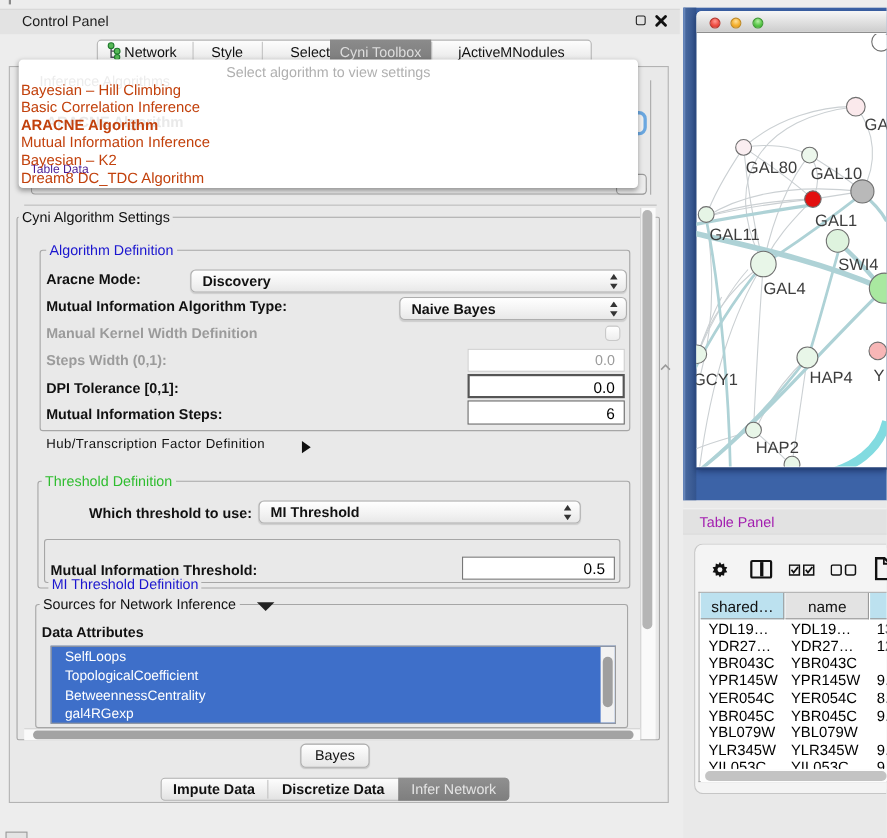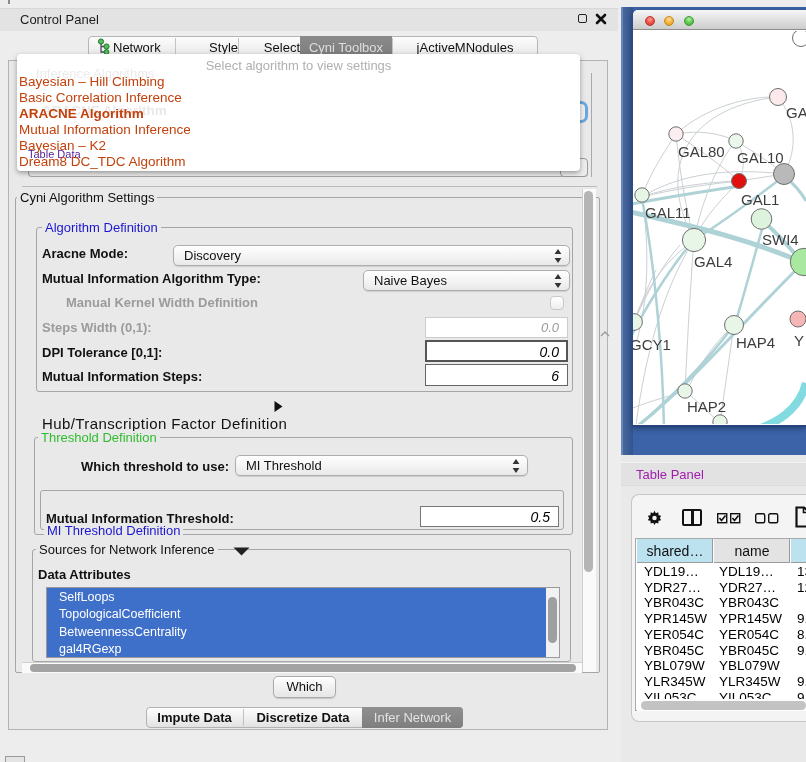--- a/index.html
+++ b/index.html
@@ -5,23 +5,23 @@
 html,body{margin:0;padding:0;width:806px;height:762px;overflow:hidden;
  font-family:"Liberation Sans",sans-serif;background:#ededed;}
 *{box-sizing:border-box;}
 .abs{position:absolute;}
 .grp{position:absolute;border:1px solid #a6a6a6;border-radius:3px;}
 .grpt{position:absolute;background:#e9e9e9;padding:0 3px;font-size:13px;line-height:14px;}
 .lbl{position:absolute;font-size:13px;color:#111;white-space:nowrap;}
 .bold{font-weight:bold;}
 .combo{position:absolute;border:1px solid #aeaeae;border-radius:5px;
  background:linear-gradient(#ffffff,#f2f2f2 60%,#e8e8e8);box-shadow:0 1px 1px rgba(0,0,0,0.12);}
-.combo .ct{position:absolute;left:10px;top:2px;font-size:13px;color:#111;}
+.combo .ct{position:absolute;left:10px;top:2px;font-size:13px;color:#111;font-weight:bold;}
 .carr{position:absolute;right:7px;top:3px;width:8px;height:14px;}
-.fld{position:absolute;background:#fff;font-size:13px;text-align:right;font-style:italic;}
+.fld{position:absolute;background:#fff;font-size:13px;text-align:right;}
 </style>
 </head>
 <body>
 
 <div class="abs" style="left:8px;top:0;width:2px;height:4px;background:#8a8a8a;"></div>
 <div class="abs" style="left:0;top:8px;width:618px;height:23px;background:#e3e3e3;border-top:1px solid #d7d7d7;"></div>
 <div class="abs lbl" style="left:20px;top:12px;font-size:13px;color:#1c1c1c;">Control Panel</div>
 
 <div class="abs" style="left:578px;top:14px;width:9px;height:9px;border:1.5px solid #222;border-radius:2px;"></div>
 <svg class="abs" style="left:595px;top:13px;" width="12" height="12" viewBox="0 0 12 12">
@@ -33,21 +33,21 @@
 <div class="abs" style="left:238px;top:38px;width:1px;height:19px;background:#c2c2c2;"></div>
 <div class="abs" style="left:392px;top:38px;width:1px;height:19px;background:#c2c2c2;"></div>
 <div class="abs" style="left:300px;top:36px;width:92px;height:23px;background:linear-gradient(#8b8b8b,#7b7b7b);"></div>
 <svg class="abs" style="left:95px;top:37px;" width="15" height="17" viewBox="0 0 15 17">
  <path d="M6 5 V15 H11 M6 9.5 H11" stroke="#4d4d59" stroke-width="1.3" fill="none"></path>
  <circle cx="6" cy="4.5" r="2.6" fill="#57b957" stroke="#1f7a2d" stroke-width="1"></circle>
  <circle cx="11.5" cy="9.5" r="2.6" fill="#57b957" stroke="#1f7a2d" stroke-width="1"></circle>
  <circle cx="11.5" cy="15" r="2.4" fill="#57b957" stroke="#1f7a2d" stroke-width="1"></circle>
 </svg>
 <div class="abs lbl" style="left:113px;top:40px;">Network</div>
-<div class="abs lbl" style="left:175px;top:40px;width:63px;text-align:right;">Style</div>
+<div class="abs lbl" style="left:175px;top:40px;width:63px;text-align:center;">Style</div>
 <div class="abs lbl" style="left:238px;top:40px;width:62px;text-align:right;">Select</div>
 <div class="abs lbl" style="left:300px;top:40px;width:92px;text-align:center;color:#dedede;">Cyni Toolbox</div>
 <div class="abs lbl" style="left:392px;top:40px;width:146px;text-align:center;">jActiveMNodules</div>
 
 <div class="abs" style="left:8px;top:60px;width:600px;height:670px;background:#e9e9e9;border:1px solid #b3b3b3;"></div>
 
 <div class="abs" style="left:28px;top:171px;width:560px;height:6px;border:1px solid #a6a6a6;border-top:none;border-radius:0 0 4px 4px;background:#e9e9e9;"></div>
 <div class="abs" style="left:560px;top:101px;width:28px;height:22px;border:3px solid #6aa7e0;border-radius:7px;background:#f0f0f0;"></div>
 <div class="abs" style="left:560px;top:158px;width:28px;height:19px;border:1px solid #9a9a9a;border-radius:4px;background:#ececec;"></div>
 <div class="abs" style="left:22px;top:186px;width:575px;height:1px;background:#bbb;"></div>
@@ -73,30 +73,30 @@
     </svg>
 </div>
 <div class="abs lbl bold" style="left:42px;top:271px;">Mutual Information Algorithm Type:</div>
 <div class="combo" style="left:363px;top:270px;width:207px;height:21px;">
   <span class="ct">Naive Bayes</span>
   <svg class="carr" viewBox="0 0 8 14">
       <path d="M4 0 L7.4 5 H0.6 Z" fill="#333"></path>
       <path d="M4 14 L7.4 9 H0.6 Z" fill="#333"></path>
     </svg>
 </div>
-<div class="abs lbl bold" style="left:42px;top:295px;color:#9b9b9b;margin-left:24px;">Manual Kernel Width Definition</div>
+<div class="abs lbl bold" style="left:42px;top:295px;color:#9b9b9b;">Manual Kernel Width Definition</div>
 <div class="abs" style="left:550px;top:296px;width:14px;height:14px;border:1px solid #c9c9c9;border-radius:4px;background:linear-gradient(#fff,#eee);"></div>
 <div class="abs lbl bold" style="left:42px;top:320px;color:#9b9b9b;">Steps Width (0,1):</div>
 <div class="fld" style="left:425px;top:317px;width:143px;height:21px;border:1px solid #ccc;color:#9b9b9b;padding:2px 8px 0 0;">0.0</div>
 <div class="abs lbl bold" style="left:42px;top:345px;">DPI Tolerance [0,1]:</div>
 <div class="fld" style="left:425px;top:340px;width:143px;height:22px;border:2px solid #555;color:#000;padding:2px 7px 0 0;font-size:14px;">0.0</div>
 <div class="abs lbl bold" style="left:42px;top:369px;">Mutual Information Steps:</div>
 <div class="fld" style="left:425px;top:364px;width:143px;height:22px;border:1px solid #666;color:#000;padding:3px 8px 0 0;font-size:14px;">6</div>
 
-<div class="abs lbl" style="left:42px;top:415px;font-size:15px;letter-spacing:0.4px;">Hub/Transcription Factor Definition</div>
+<div class="abs lbl" style="left:42px;top:396px;font-size:12px;letter-spacing:0.4px;">Hub/Transcription Factor Definition</div>
 <svg class="abs" style="left:273px;top:400px;" width="11" height="13" viewBox="0 0 11 13">
     <path d="M1.5 1 L9.5 6.5 L1.5 12 Z" fill="#111"></path>
   </svg>
 
 <div class="grp" style="left:34px;top:437px;width:539px;height:98px;"></div>
 <div class="grpt" style="left:38px;top:431px;color:#2fbd2f;">Threshold Definition</div>
 <div class="abs lbl bold" style="left:81px;top:459px;">Which threshold to use:</div>
 <div class="combo" style="left:235px;top:455px;width:293px;height:21px;">
   <span class="ct">MI Threshold</span>
   <svg class="carr" viewBox="0 0 8 14">
@@ -115,21 +115,21 @@
     <path d="M0.5 0.5 H16.5 L8.5 8.5 Z" fill="#222"></path>
   </svg>
 <div class="abs lbl bold" style="left:38px;top:567px;">Data Attributes</div>
 <div class="abs" style="left:46px;top:587px;width:514px;height:71px;background:#3e6fc9;border:1px solid #9a9a9a;overflow:hidden;">
   <div style="font-size:12.5px;color:#fff;line-height:17.4px;padding:1px 0 0 12px;">SelfLoops<br>TopologicalCoefficient<br>BetweennessCentrality<br>gal4RGexp</div>
   <div style="position:absolute;right:0;top:0;width:13px;height:100%;background:#f2f2f2;"></div>
   <div style="position:absolute;right:2px;top:9px;width:9px;height:46px;background:#9f9f9f;border-radius:5px;"></div>
 </div>
 
 <div class="abs" style="left:273px;top:676px;width:63px;height:22px;border:1px solid #ababab;border-radius:5px;background:linear-gradient(#ffffff,#f0f0f0 55%,#e6e6e6);box-shadow:0 1px 1px rgba(0,0,0,0.15);"></div>
-<div class="abs lbl" style="left:273px;top:679px;width:63px;text-align:center;">Which</div>
+<div class="abs lbl" style="left:273px;top:679px;width:63px;text-align:center;">Bayes</div>
 
 <div class="abs" style="left:146px;top:707px;width:317px;height:21px;border:1px solid #b2b2b2;border-radius:4px;background:linear-gradient(#fdfdfd,#efefef 55%,#e2e2e2);"></div>
 <div class="abs" style="left:243px;top:709px;width:1px;height:17px;background:#c2c2c2;"></div>
 <div class="abs" style="left:362px;top:707px;width:101px;height:21px;background:linear-gradient(#909090,#7e7e7e);border-radius:0 4px 4px 0;"></div>
 <div class="abs lbl bold" style="left:146px;top:710px;width:97px;text-align:center;">Impute Data</div>
 <div class="abs lbl bold" style="left:244px;top:710px;width:118px;text-align:center;">Discretize Data</div>
 <div class="abs lbl" style="left:362px;top:710px;width:101px;text-align:center;color:#e3e3e3;">Infer Network</div>
 
 <div class="abs" style="left:5px;top:756px;width:20px;height:10px;border:1px solid #9a9a9a;background:#e4e4e4;"></div>
 <svg class="abs" style="left:600px;top:330px;" width="10" height="8" viewBox="0 0 10 8">

